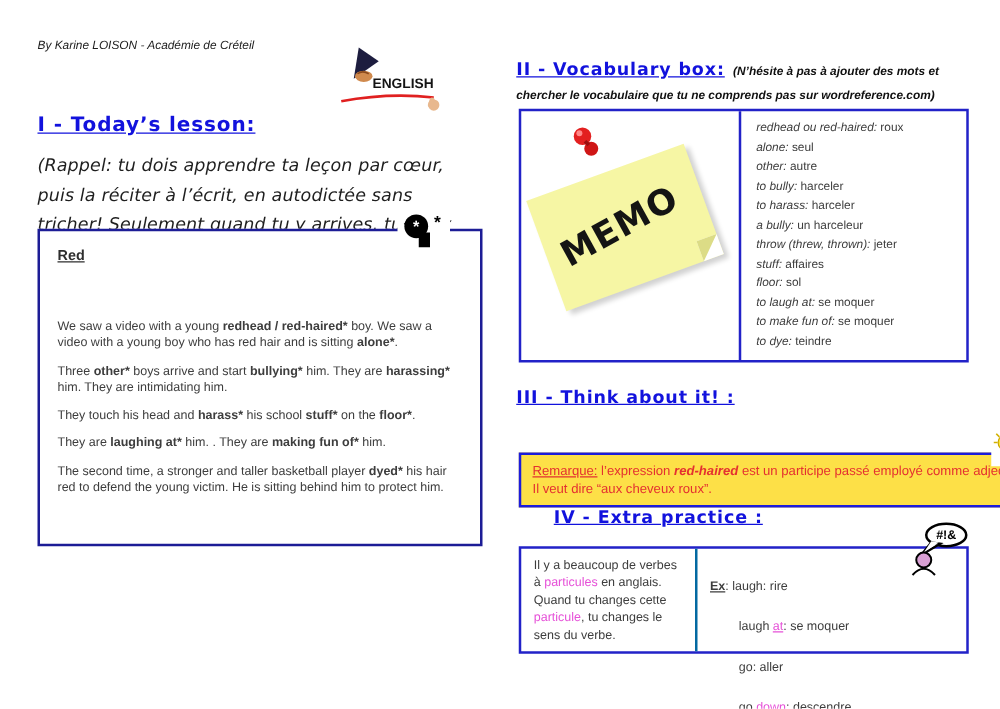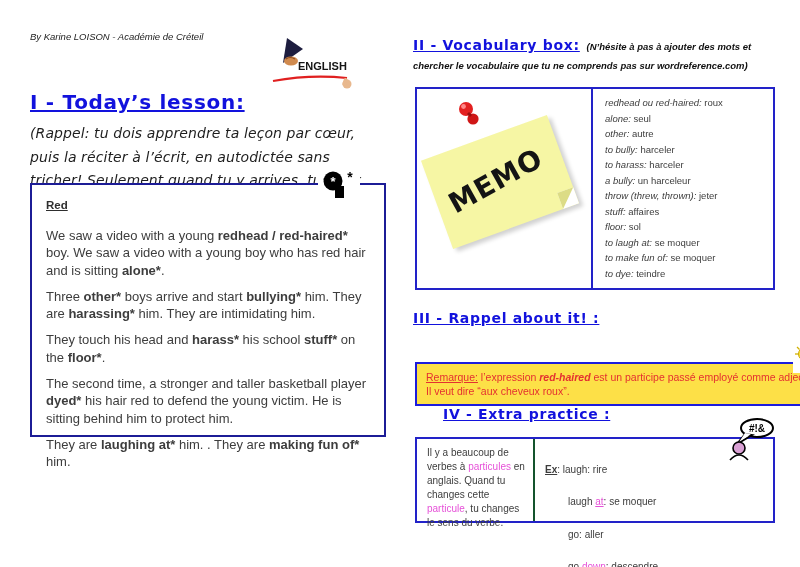--- a/index.html
+++ b/index.html
@@ -17,42 +17,42 @@
   .doc-title { font-size:11.5px; font-weight:bold; color:#101010; }
   .doc-subtitle { font-size:9.5px; font-style:italic; color:#1c1c1c; margin-top:3px; }
 
   .english-logo { position:absolute; left:267px; top:36px; width:88px; height:60px; }
 
   
   .heading {
     color:#1212dd; font-weight:bold; text-decoration:underline;
     letter-spacing:0.7px; font-family:"DejaVu Sans", sans-serif;
   }
-  .heading-1 { position:absolute; left:30px; top:90px; font-size:20px; }
+  .heading-1 { position:absolute; left:30px; top:90px; font-size:16px; }
   .heading-3 { position:absolute; left:413px; top:310px; font-size:14px; }
   .heading-4 { position:absolute; left:413px; top:406px; font-size:14px;margin-left:30px; }
 
   .lesson-note {
     position:absolute; left:30px; top:122px; width:345px;
     font-size:14px; font-style:italic; color:#1e1e1e; line-height:1.68;
     font-family:"DejaVu Sans", sans-serif; letter-spacing:0.1px;
   }
 
   
   .red-box {
     position:absolute; left:30px; top:183px; width:356px; height:254px;
     border:2px solid #1c1c96; background:#fff; padding:10px 14px;
   }
-  .red-box-title { font-size:11.5px; font-weight:bold; text-decoration:underline; color:#2e2e2e; margin:4px 0 16px; }
-  .red-para { font-size:13px; line-height:1.33; margin:0 0 9px; color:#3d3d3d; }
+  .red-box-title { font-size:11.5px; font-weight:bold; text-decoration:underline; color:#2e2e2e; margin:4px 0 44px; }
+  .red-para { font-size:10px; line-height:1.33; margin:0 0 9px; color:#3d3d3d; }
   .head-icon-wrap { position:absolute; top:-15px; right:24px; width:42px; height:28px; background:#fff; text-align:center; }
 
   
   .vocab-header {
-    position:absolute; left:413px; top:33px; width:364px;
+    position:absolute; left:413px; top:44px; width:364px;
     font-size:9.5px; font-style:italic; color:#101010; line-height:1.75; font-weight:bold;
   }
   .vocab-header .heading { font-size:14px; font-style:normal; margin-right:4px; }
   .vocab-box {
     position:absolute; left:415px; top:87px; width:360px; height:203px;
     border:2px solid #2222c8; background:#fff; display:flex;
   }
   .vocab-left { width:176px; border-right:2px solid #2222c8; position:relative; }
   .vocab-right { flex:1; padding:9px 12px 0; }
   .vocab-row { font-size:9.5px; line-height:9.5px; margin-bottom:6px; color:#3d3d3d; white-space:nowrap; }
@@ -79,21 +79,21 @@
     font-size:10.5px; line-height:1.35; color:#e43030;
   }
   .bulb-icon-wrap { position:absolute; top:-21px; right:13px; width:24px; height:30px; background:#fff; padding:0 1px; }
 
   
   .practice-box {
     position:absolute; left:415px; top:437px; width:360px; height:86px;
     border:2px solid #2222c8; background:#fff; display:flex;
   }
   .practice-left {
-    width:118px; border-right:2px solid #14532d; padding:7px 8px 0 10px;
+    width:141px; border-right:2px solid #0369a1; padding:7px 8px 0 10px;
     font-size:10px; line-height:1.4; color:#3d3d3d;
   }
   .practice-right { flex:1; padding:5px 10px 0; position:relative; }
   .ex-line { font-size:10px; line-height:12.3px; color:#3d3d3d; white-space:nowrap;margin-top:20px; }
   .ex-line:not(:first-child) { padding-left:23px; }
   .speech-icon-wrap { position:absolute; top:-22px; right:-3px; width:48px; height:44px; }
 </style>
 </head>
 <body>
 
@@ -124,22 +124,22 @@
       <polygon points="4,9 9,6 9,13" fill="#000"></polygon>
       <text x="14" y="15.5" font-size="13" font-weight="bold" fill="#fff" text-anchor="middle" font-family="Liberation Sans, sans-serif">*</text>
       <text x="31" y="12" font-size="14" font-weight="bold" fill="#000" text-anchor="middle" font-family="Liberation Sans, sans-serif">*</text>
     </svg>
   </div>
   <div class="red-box-title">Red</div>
   <div>
       <div class="red-para"><span>We saw a video with a young </span><span class="b">redhead / red-haired*</span><span> boy. We saw a video with a young boy who has red hair and is sitting </span><span class="b">alone*</span><span>.</span></div>
       <div class="red-para"><span>Three </span><span class="b">other*</span><span> boys arrive and start </span><span class="b">bullying*</span><span> him. They are </span><span class="b">harassing*</span><span> him. They are intimidating him.</span></div>
       <div class="red-para"><span>They touch his head and </span><span class="b">harass*</span><span> his school </span><span class="b">stuff*</span><span> on the </span><span class="b">floor*</span><span>.</span></div>
+      <div class="red-para"><span>They are </span><span class="b">laughing at*</span><span> him. . They are </span><span class="b">making fun of*</span><span> him.</span></div>
       <div class="red-para"><span>The second time, a stronger and taller basketball player </span><span class="b">dyed*</span><span> his hair red to defend the young victim. He is sitting behind him to protect him.</span></div>
-      <div class="red-para"><span>They are </span><span class="b">laughing at*</span><span> him. . They are </span><span class="b">making fun of*</span><span> him.</span></div>
     </div>
 </div>
 
 <div class="vocab-header">
   <span class="heading">II - Vocabulary box:</span>
   <span>(N’hésite à pas à ajouter des mots et chercher le vocabulaire que tu ne comprends pas sur wordreference.com)</span>
 </div>
 
 <div class="vocab-box">
   <div class="vocab-left">
@@ -165,21 +165,21 @@
       <div class="vocab-row"><span class="i">a bully:</span><span> un harceleur</span></div>
       <div class="vocab-row"><span class="i">throw (threw, thrown):</span><span> jeter</span></div>
       <div class="vocab-row"><span class="i">stuff:</span><span> affaires</span></div>
       <div class="vocab-row"><span class="i">floor:</span><span> sol</span></div>
       <div class="vocab-row"><span class="i">to laugh at:</span><span> se moquer</span></div>
       <div class="vocab-row"><span class="i">to make fun of:</span><span> se moquer</span></div>
       <div class="vocab-row"><span class="i">to dye:</span><span> teindre</span></div>
     </div>
 </div>
 
-<div class="heading heading-3">III - Rappel about it! :</div>
+<div class="heading heading-3">III - Think about it! :</div>
 
 <div class="remark-box">
   <div class="bulb-icon-wrap">
     <svg width="22" height="30" viewBox="0 0 22 30">
       <g stroke="#d2b200" stroke-width="1.3">
         <line x1="11" y1="1" x2="11" y2="4"></line>
           <line x1="3" y1="4" x2="5.5" y2="6.5"></line>
         <line x1="19" y1="4" x2="16.5" y2="6.5"></line>
           <line x1="1" y1="11" x2="4" y2="11"></line>
         <line x1="21" y1="11" x2="18" y2="11"></line>

